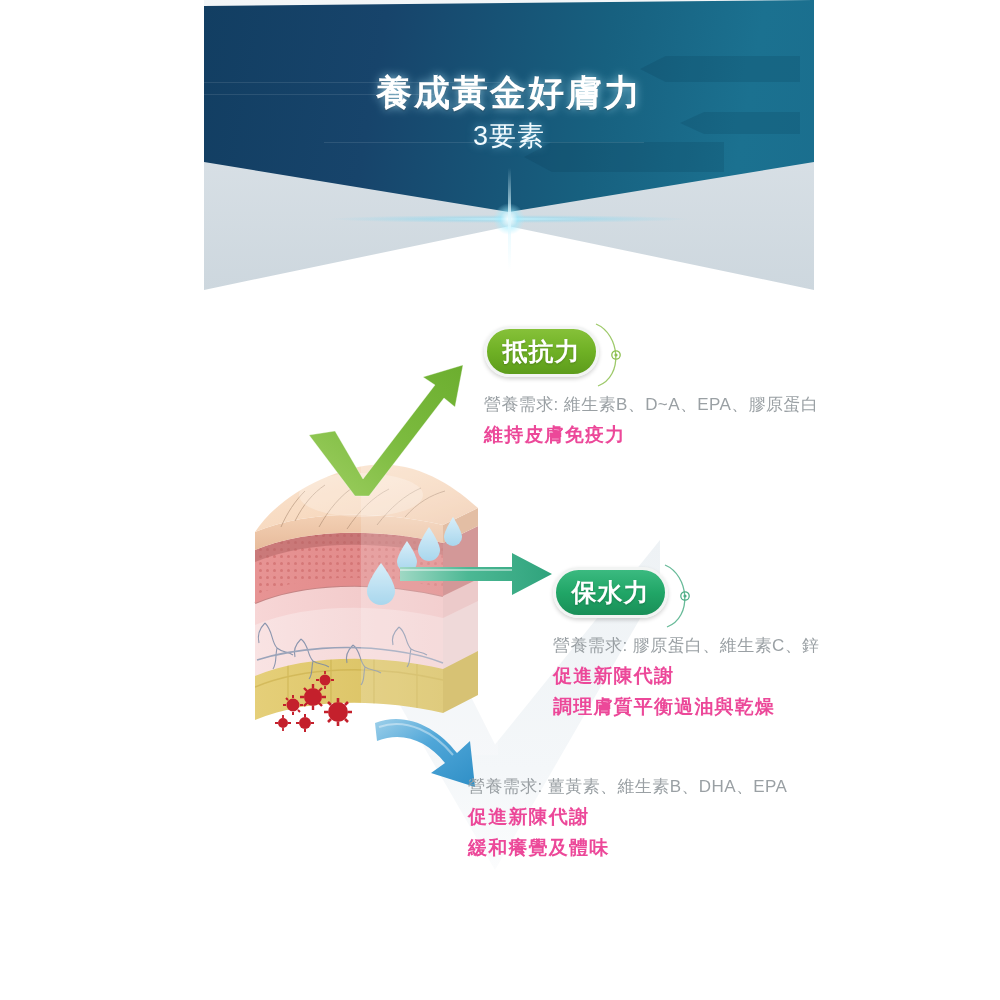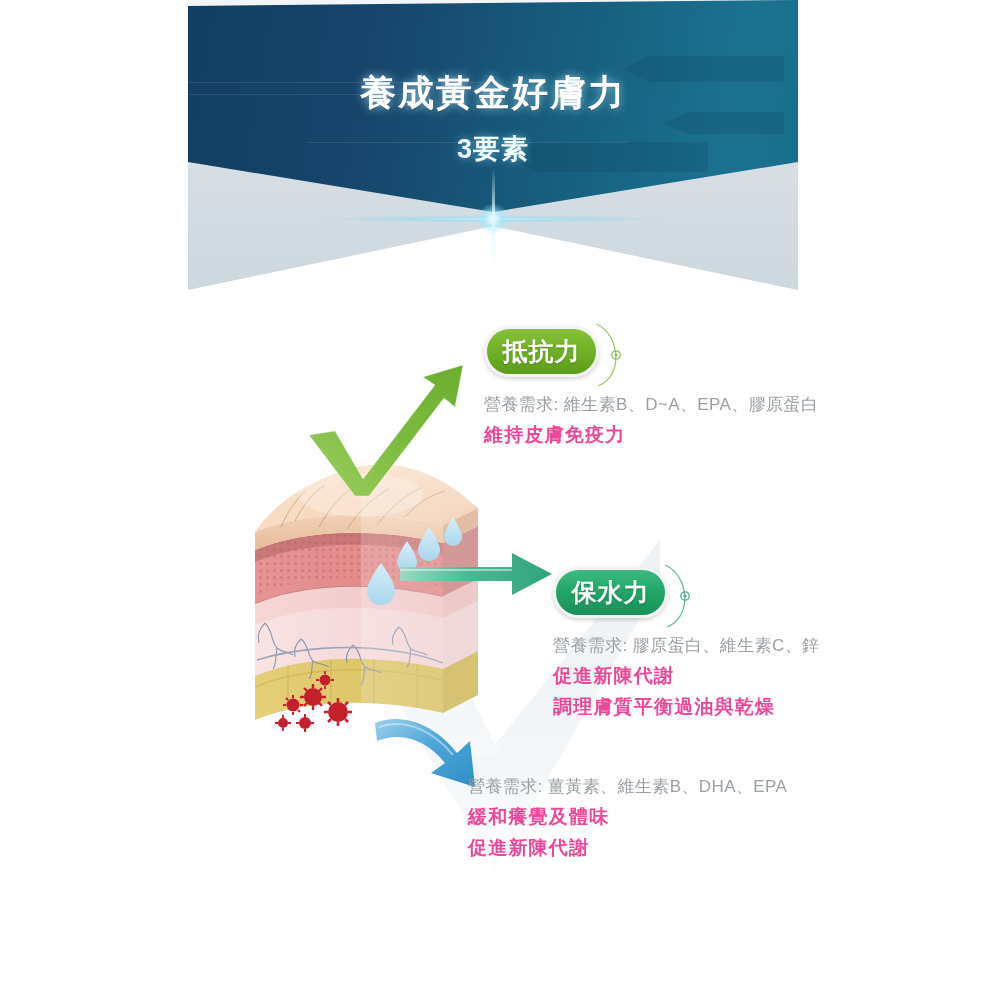--- a/index.html
+++ b/index.html
@@ -20,21 +20,21 @@
     position: relative;
     width: 1000px;
     height: 1000px;
     background: #ffffff;
     overflow: hidden;
   }
 
   
   .banner {
     position: absolute;
-    left: 188px;
+    left: 204px;
     top: 0;
     width: 610px;
     height: 290px;
     overflow: hidden;
   }
   .banner-pale {
     position: absolute;
     left: 0; top: 0;
     width: 610px; height: 290px;
     background: linear-gradient(180deg, #f3f6f8 0%, #d7dfe5 55%, #cdd7de 100%);
@@ -104,23 +104,23 @@
   }
   .banner-title {
     font-size: 36px;
     font-weight: bold;
     color: #ffffff;
     letter-spacing: 2px;
     line-height: 1.15;
     text-shadow: 0 0 10px rgba(180, 235, 255, 0.75), 0 1px 2px rgba(0,0,0,0.35);
   }
   .banner-subtitle {
-    margin-top: 18px;
+    margin-top: 5px;
     font-size: 27px;
-    font-weight: bold;
+    font-weight: normal;
     color: #f2fbff;
     letter-spacing: 1px;
     text-shadow: 0 0 8px rgba(150, 225, 255, 0.6);
   }
 
   
   .bg-chevron {
     position: absolute;
     left: 330px;
     top: 540px;
@@ -447,17 +447,17 @@
         <circle cx="26" cy="33" r="1.6" fill="#4cae86"></circle>
       </svg>
     </div>
     <div class="nutrients">營養需求: 膠原蛋白、維生素C、鋅</div>
     <div class="desc-line">促進新陳代謝</div>
     <div class="desc-line">調理膚質平衡過油與乾燥</div>
   </div>
 
   <div class="block block-3">
     <div class="nutrients">營養需求: 薑黃素、維生素B、DHA、EPA</div>
+    <div class="desc-line">促進新陳代謝</div>
     <div class="desc-line">緩和癢覺及體味</div>
-    <div class="desc-line">促進新陳代謝</div>
   </div>
 
 </div>
 
 </body></html>

